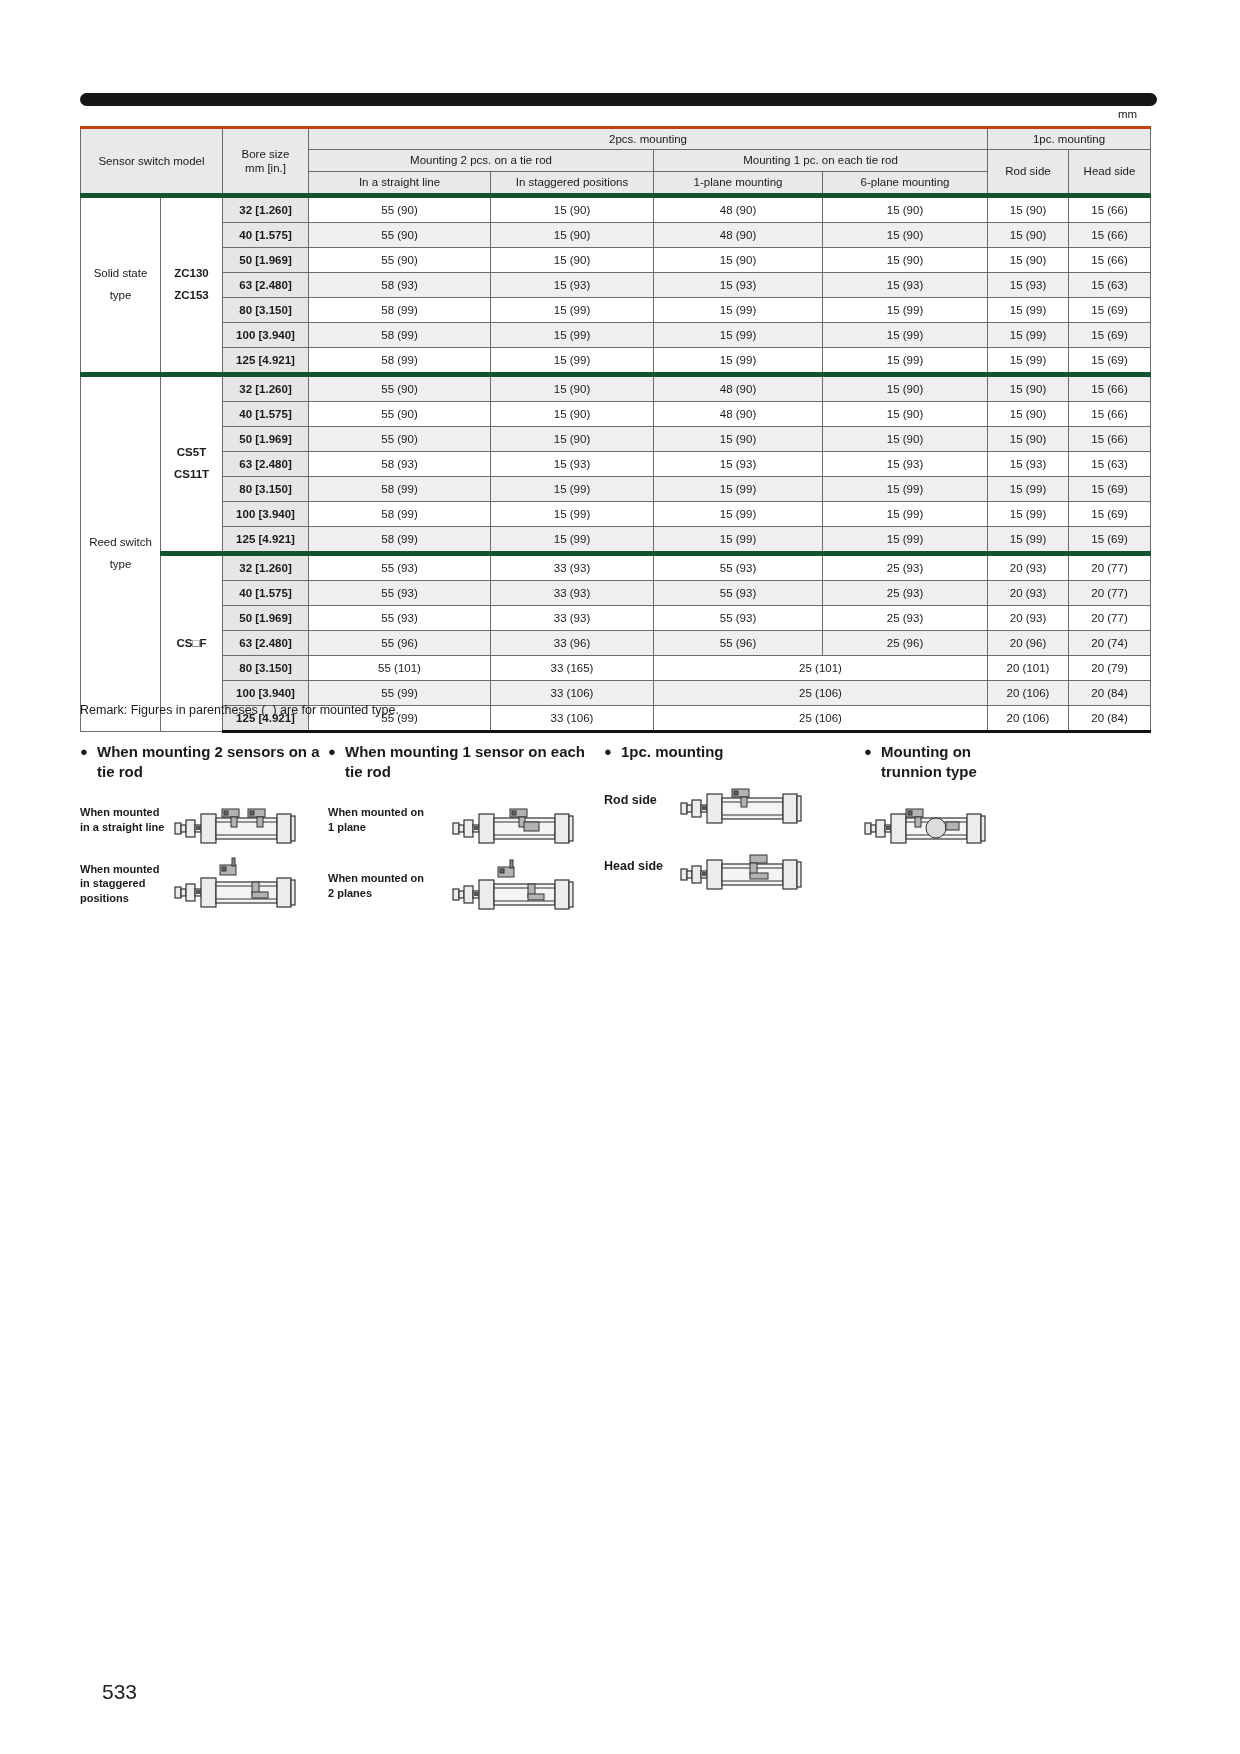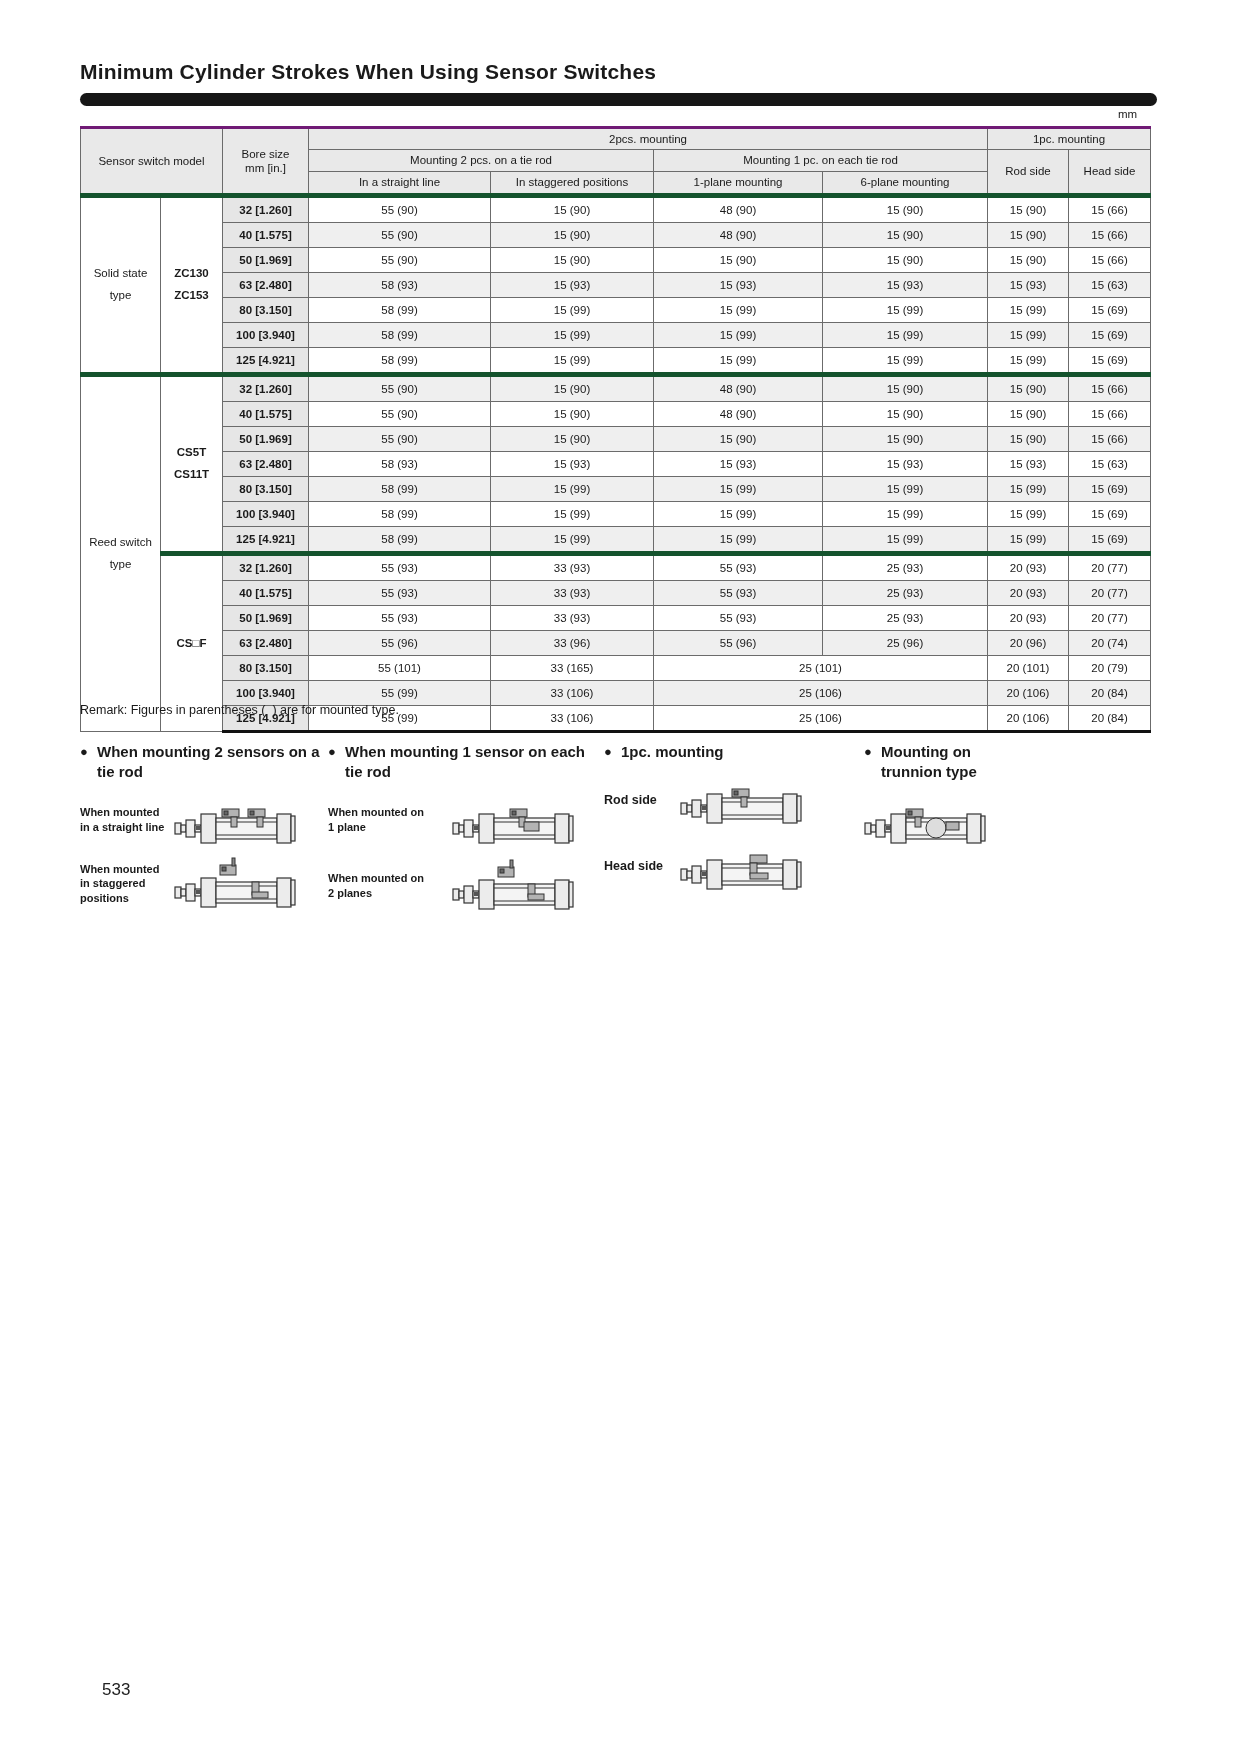--- a/index.html
+++ b/index.html
@@ -6,21 +6,21 @@
   .sheet{position:relative;width:1240px;height:1754px;background:#fff;overflow:hidden;
          font-family:"Liberation Sans",sans-serif;color:#1a1a1a;}
   .title{position:absolute;left:80px;top:60px;font-size:21px;font-weight:bold;letter-spacing:.2px;}
   .bar{position:absolute;left:80px;top:93px;width:1077px;height:13px;background:#161616;border-radius:7px;}
   .mm{position:absolute;left:1118px;top:108px;font-size:11.5px;}
   .tablewrap{position:absolute;left:80px;top:126px;}
   table{border-collapse:collapse;table-layout:fixed;width:1070px;}
   th,td{border:1px solid #6b6b6b;text-align:center;vertical-align:middle;
         font-size:11.5px;padding:0;overflow:hidden;}
   thead th{background:#e9e9e9;font-weight:normal;height:20px;line-height:1.25;}
-  thead tr:first-child th{border-top:3px solid #701a75;}
+  thead tr:first-child th{border-top:3px solid #c2410c;}
   .multiline{white-space:pre-line;}
   tbody td{height:24px;background:#fff;}
   tbody tr.first-row td{border-top:2px solid #111;}
   tbody tr.sec-start td{border-top:5px solid #14532d;}
   tbody tr:last-child td{border-bottom:3px solid #111;}
   td.bore-cell{background:#e6e6e6;font-weight:bold;}
   tr.alt td.val-cell{background:#efefef;}
   td.type-cell,td.model-cell{background:#fff;white-space:pre-line;line-height:1.9;}
   td.model-cell{font-weight:bold;}
   .remark{position:absolute;left:80px;top:703px;font-size:12.5px;white-space:pre;}
@@ -32,28 +32,27 @@
   .fig-heading{position:relative;font-weight:bold;font-size:15px;line-height:1.32;padding-left:17px;}
   .bullet{position:absolute;left:0;top:1px;font-size:13px;}
   .fig-item{display:flex;align-items:center;margin-top:10px;}
   .fig-label{font-weight:bold;font-size:11px;line-height:1.3;white-space:pre-line;flex:none;margin-right:6px;}
   .g1 .fig-label{width:88px;}
   .g2 .fig-label{width:118px;}
   .g3 .fig-label{width:70px;font-size:12.5px;}
   .g3 .fig-item:first-of-type{margin-top:30px;}
   .g1 .fig-item + .fig-item{margin-top:8px;}
   .fig-draw{flex:none;line-height:0;}
-  .pagenum{position:absolute;left:102px;top:1680px;font-size:17px;color:#222;}
+  .pagenum{position:absolute;left:102px;top:1680px;font-size:21px;color:#222;}
 </style>
 </head>
 <body>
 
 <div class="sheet">
 
-  <div class="title">Minimum Cylinder Strokes When Using Sensor Switches</div>
   <div class="bar"></div>
   <div class="mm">mm</div>
 
   <div class="tablewrap">
     <table>
       <colgroup>
         <col style="width:80px">
           <col style="width:62px">
           <col style="width:86px">
         <col style="width:182px">

